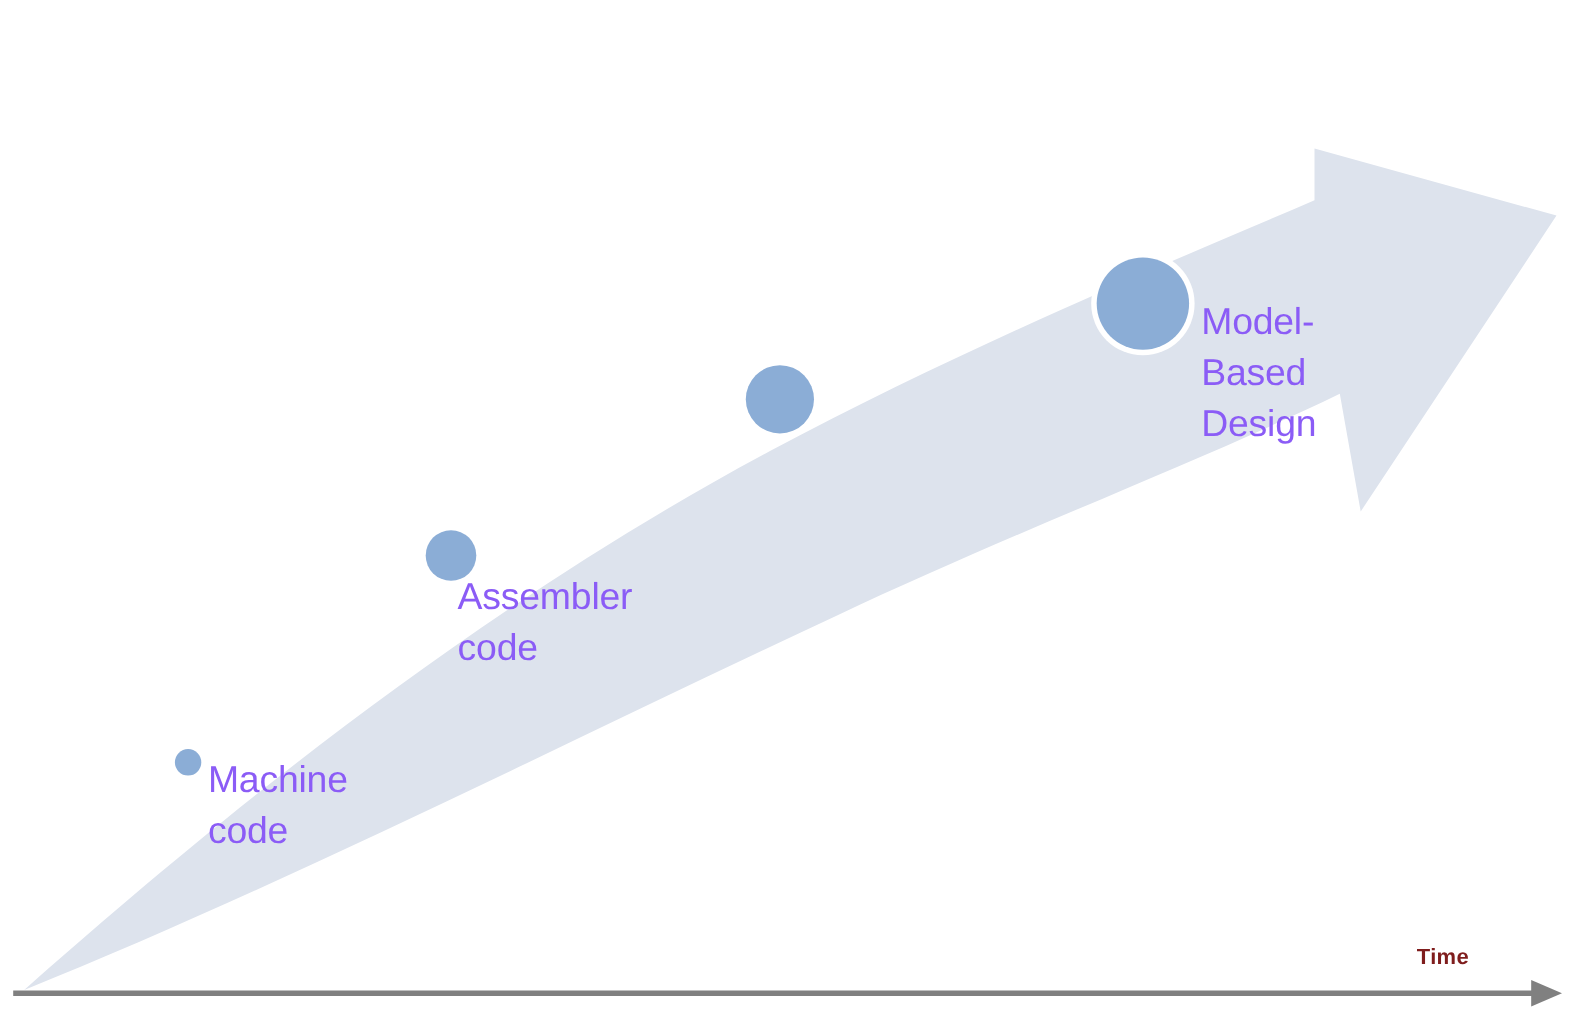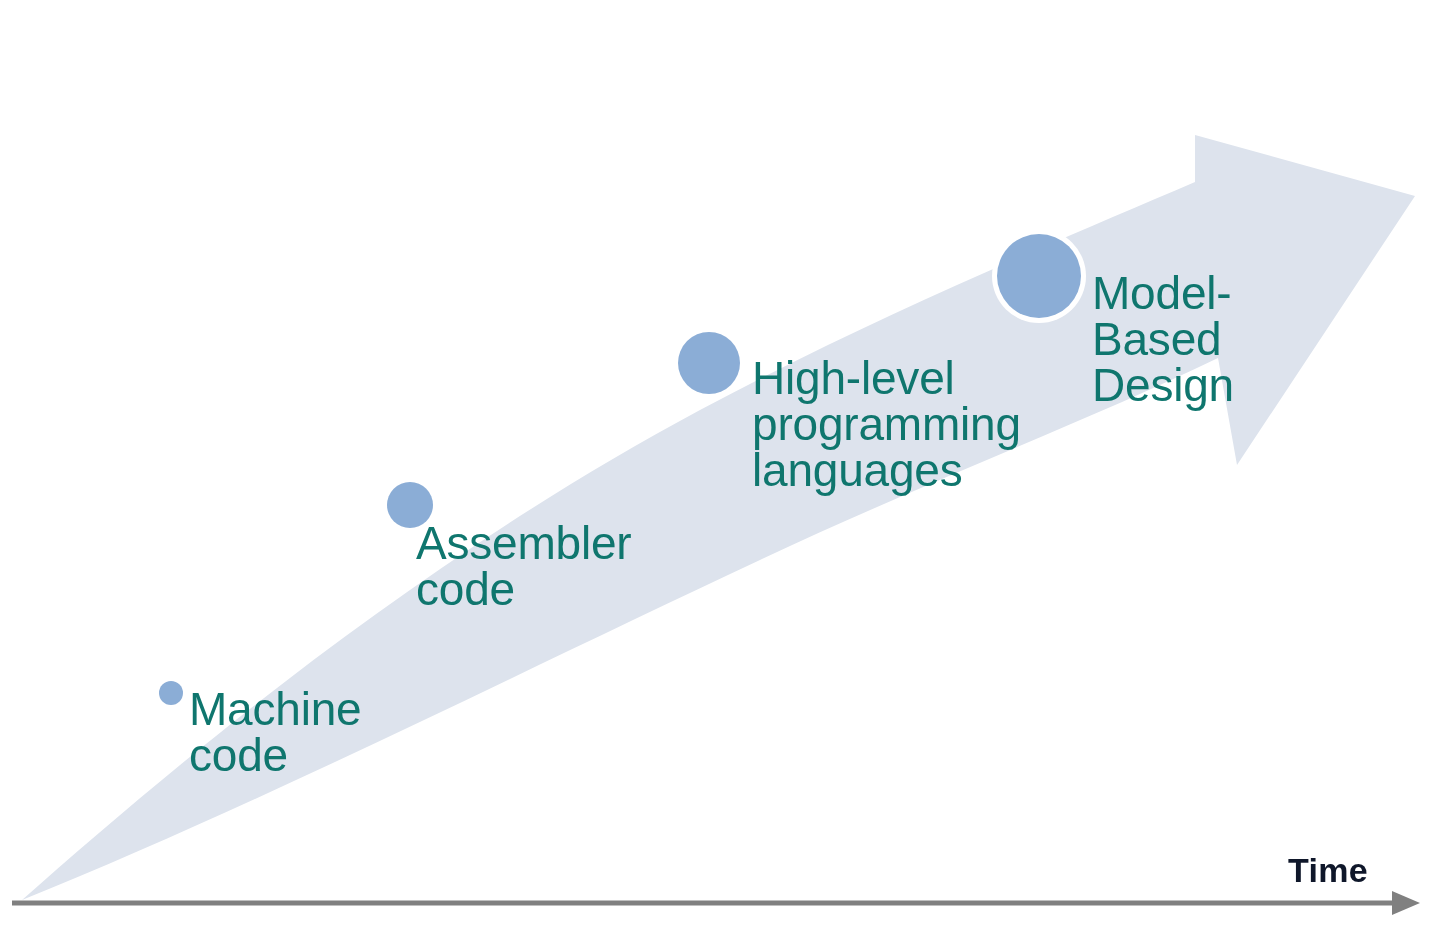--- a/index.html
+++ b/index.html
@@ -18,33 +18,33 @@
   #diagram-svg {
     position: absolute;
     left: 0;
     top: 0;
     width: 1440px;
     height: 926px;
   }
   .node-label {
     position: absolute;
     font-family: "Liberation Sans", sans-serif;
-    font-size: 46px;
+    font-size: 34px;
     line-height: 46px;
-    color: #0f766e;
+    color: #8b5cf6;
     white-space: pre-line;
     letter-spacing: -0.2px;
   }
   .axis-label {
     position: absolute;
     font-family: "Liberation Sans", sans-serif;
     font-weight: bold;
-    font-size: 34px;
+    font-size: 20px;
     line-height: 34px;
-    color: #0f172a;
+    color: #7f1d1d;
     letter-spacing: 0.3px;
   }
 </style>
 </head>
 <body>
 
 <div id="canvas">
 
   <svg id="diagram-svg" viewBox="0 0 1440 926">
 
@@ -82,23 +82,20 @@
     </g>
 
   </svg>
 
   <div class="node-label" style="left:189px; top:686px;">Machine
 code</div>
 
   <div class="node-label" style="left:416px; top:495px;margin-top:25px;">Assembler
 code</div>
 
-  <div class="node-label" style="left:752px; top:355px;">High-level
-programming
-languages</div>
 
   <div class="node-label" style="left:1092px; top:270px;">Model-
 Based
 Design</div>
 
   <div class="axis-label" style="left:1288px; top:853px;">Time</div>
 
 </div>
 
 </body></html>

